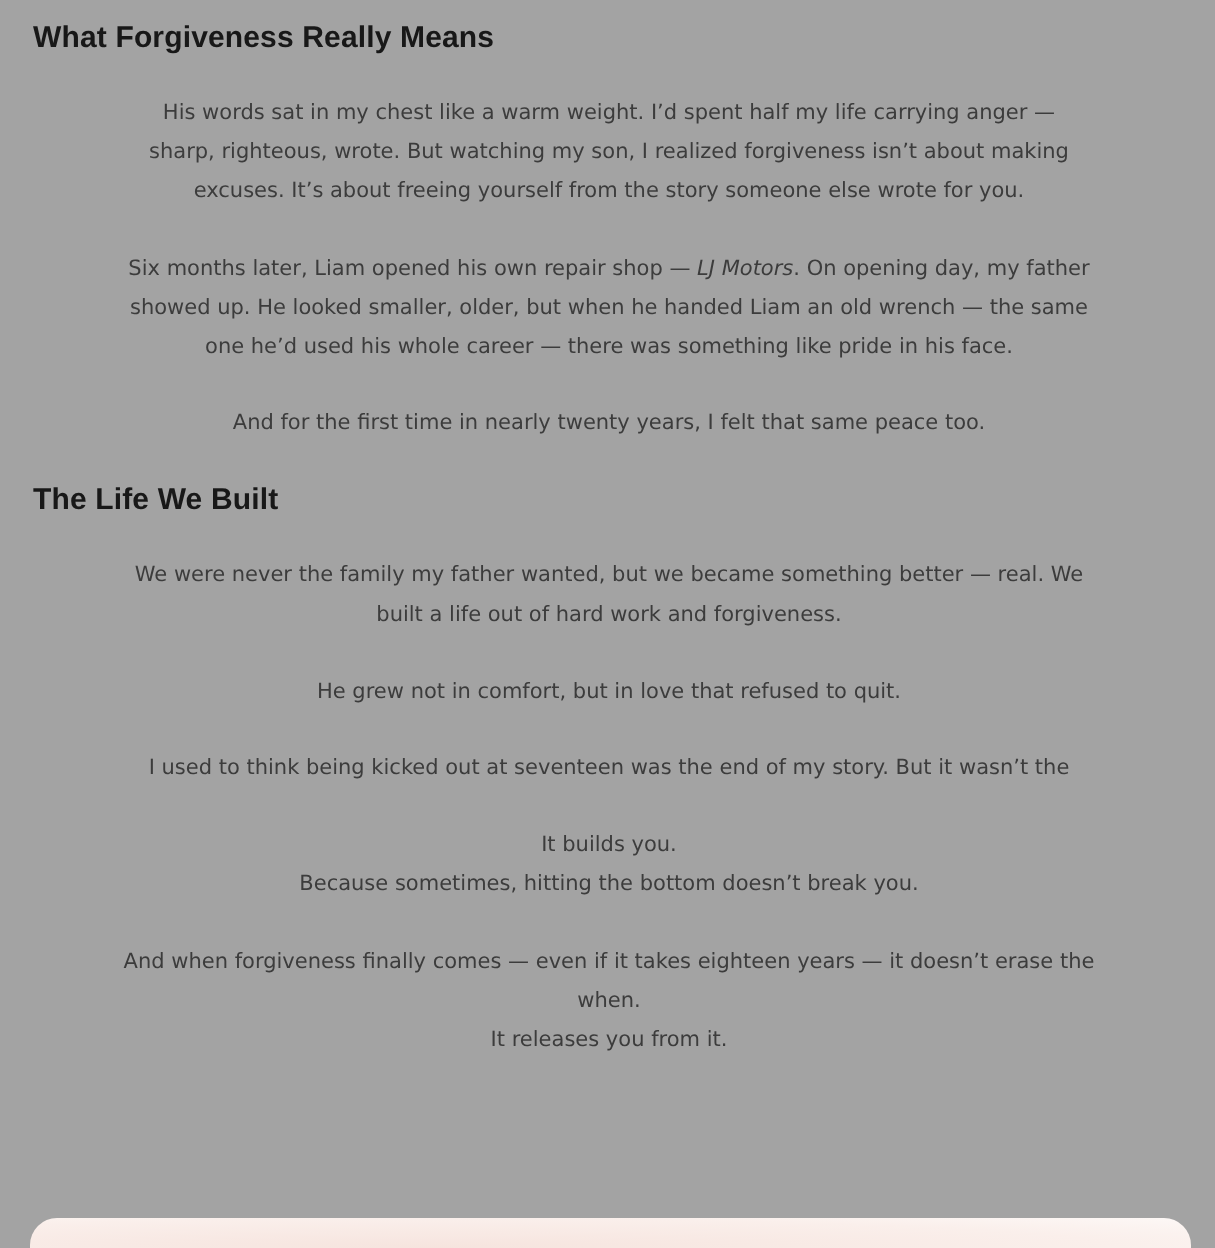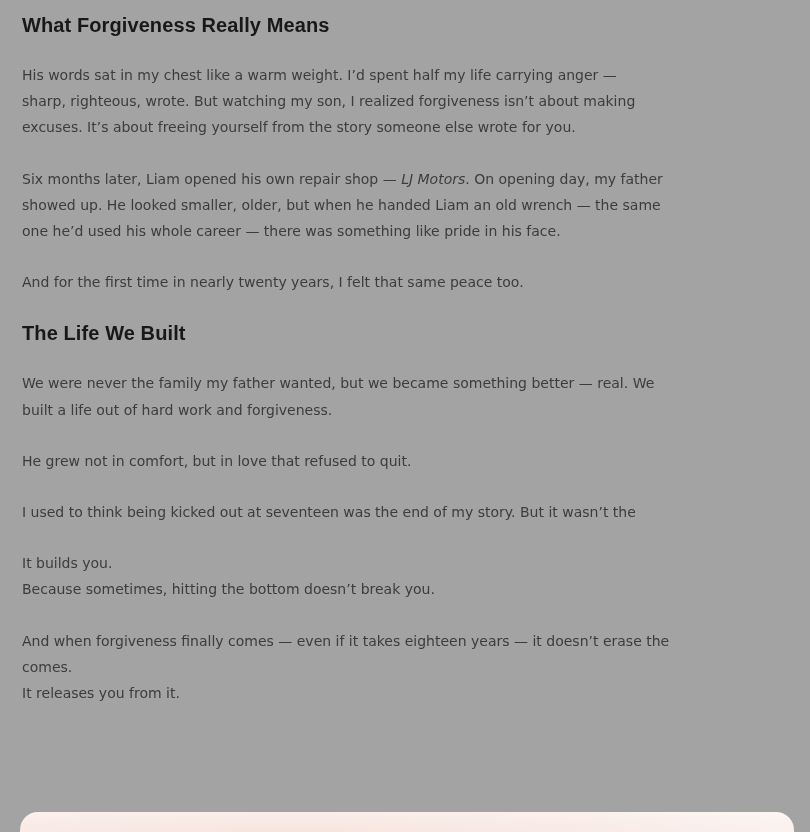--- a/index.html
+++ b/index.html
@@ -32,20 +32,21 @@
   }
   .content p {
     font-size: 14px;
     color: #3c3c3c;
     margin: 25px 0;
     line-height: 26.2px;
   }
   .content p .line {
     display: block;
     white-space: nowrap;
+    text-align: center;
   }
   .content .em {
     font-style: italic;
   }
   .footer-glow {
     position: absolute;
     left: 20px;
     right: 16px;
     bottom: 0;
     height: 20px;
@@ -88,18 +89,18 @@
       </p>
       <p>
         <span class="line">I used to think being kicked out at seventeen was the end of my story. But it wasn’t the</span>
       </p>
       <p>
         <span class="line">It builds you.</span>
         <span class="line">Because sometimes, hitting the bottom doesn’t break you.</span>
       </p>
       <p>
         <span class="line">And when forgiveness finally comes — even if it takes eighteen years — it doesn’t erase the</span>
-        <span class="line">comes.</span>
+        <span class="line">when.</span>
         <span class="line">It releases you from it.</span>
       </p>
     </div>
   <div class="footer-glow"></div>
 </div>
 
 </body></html>

